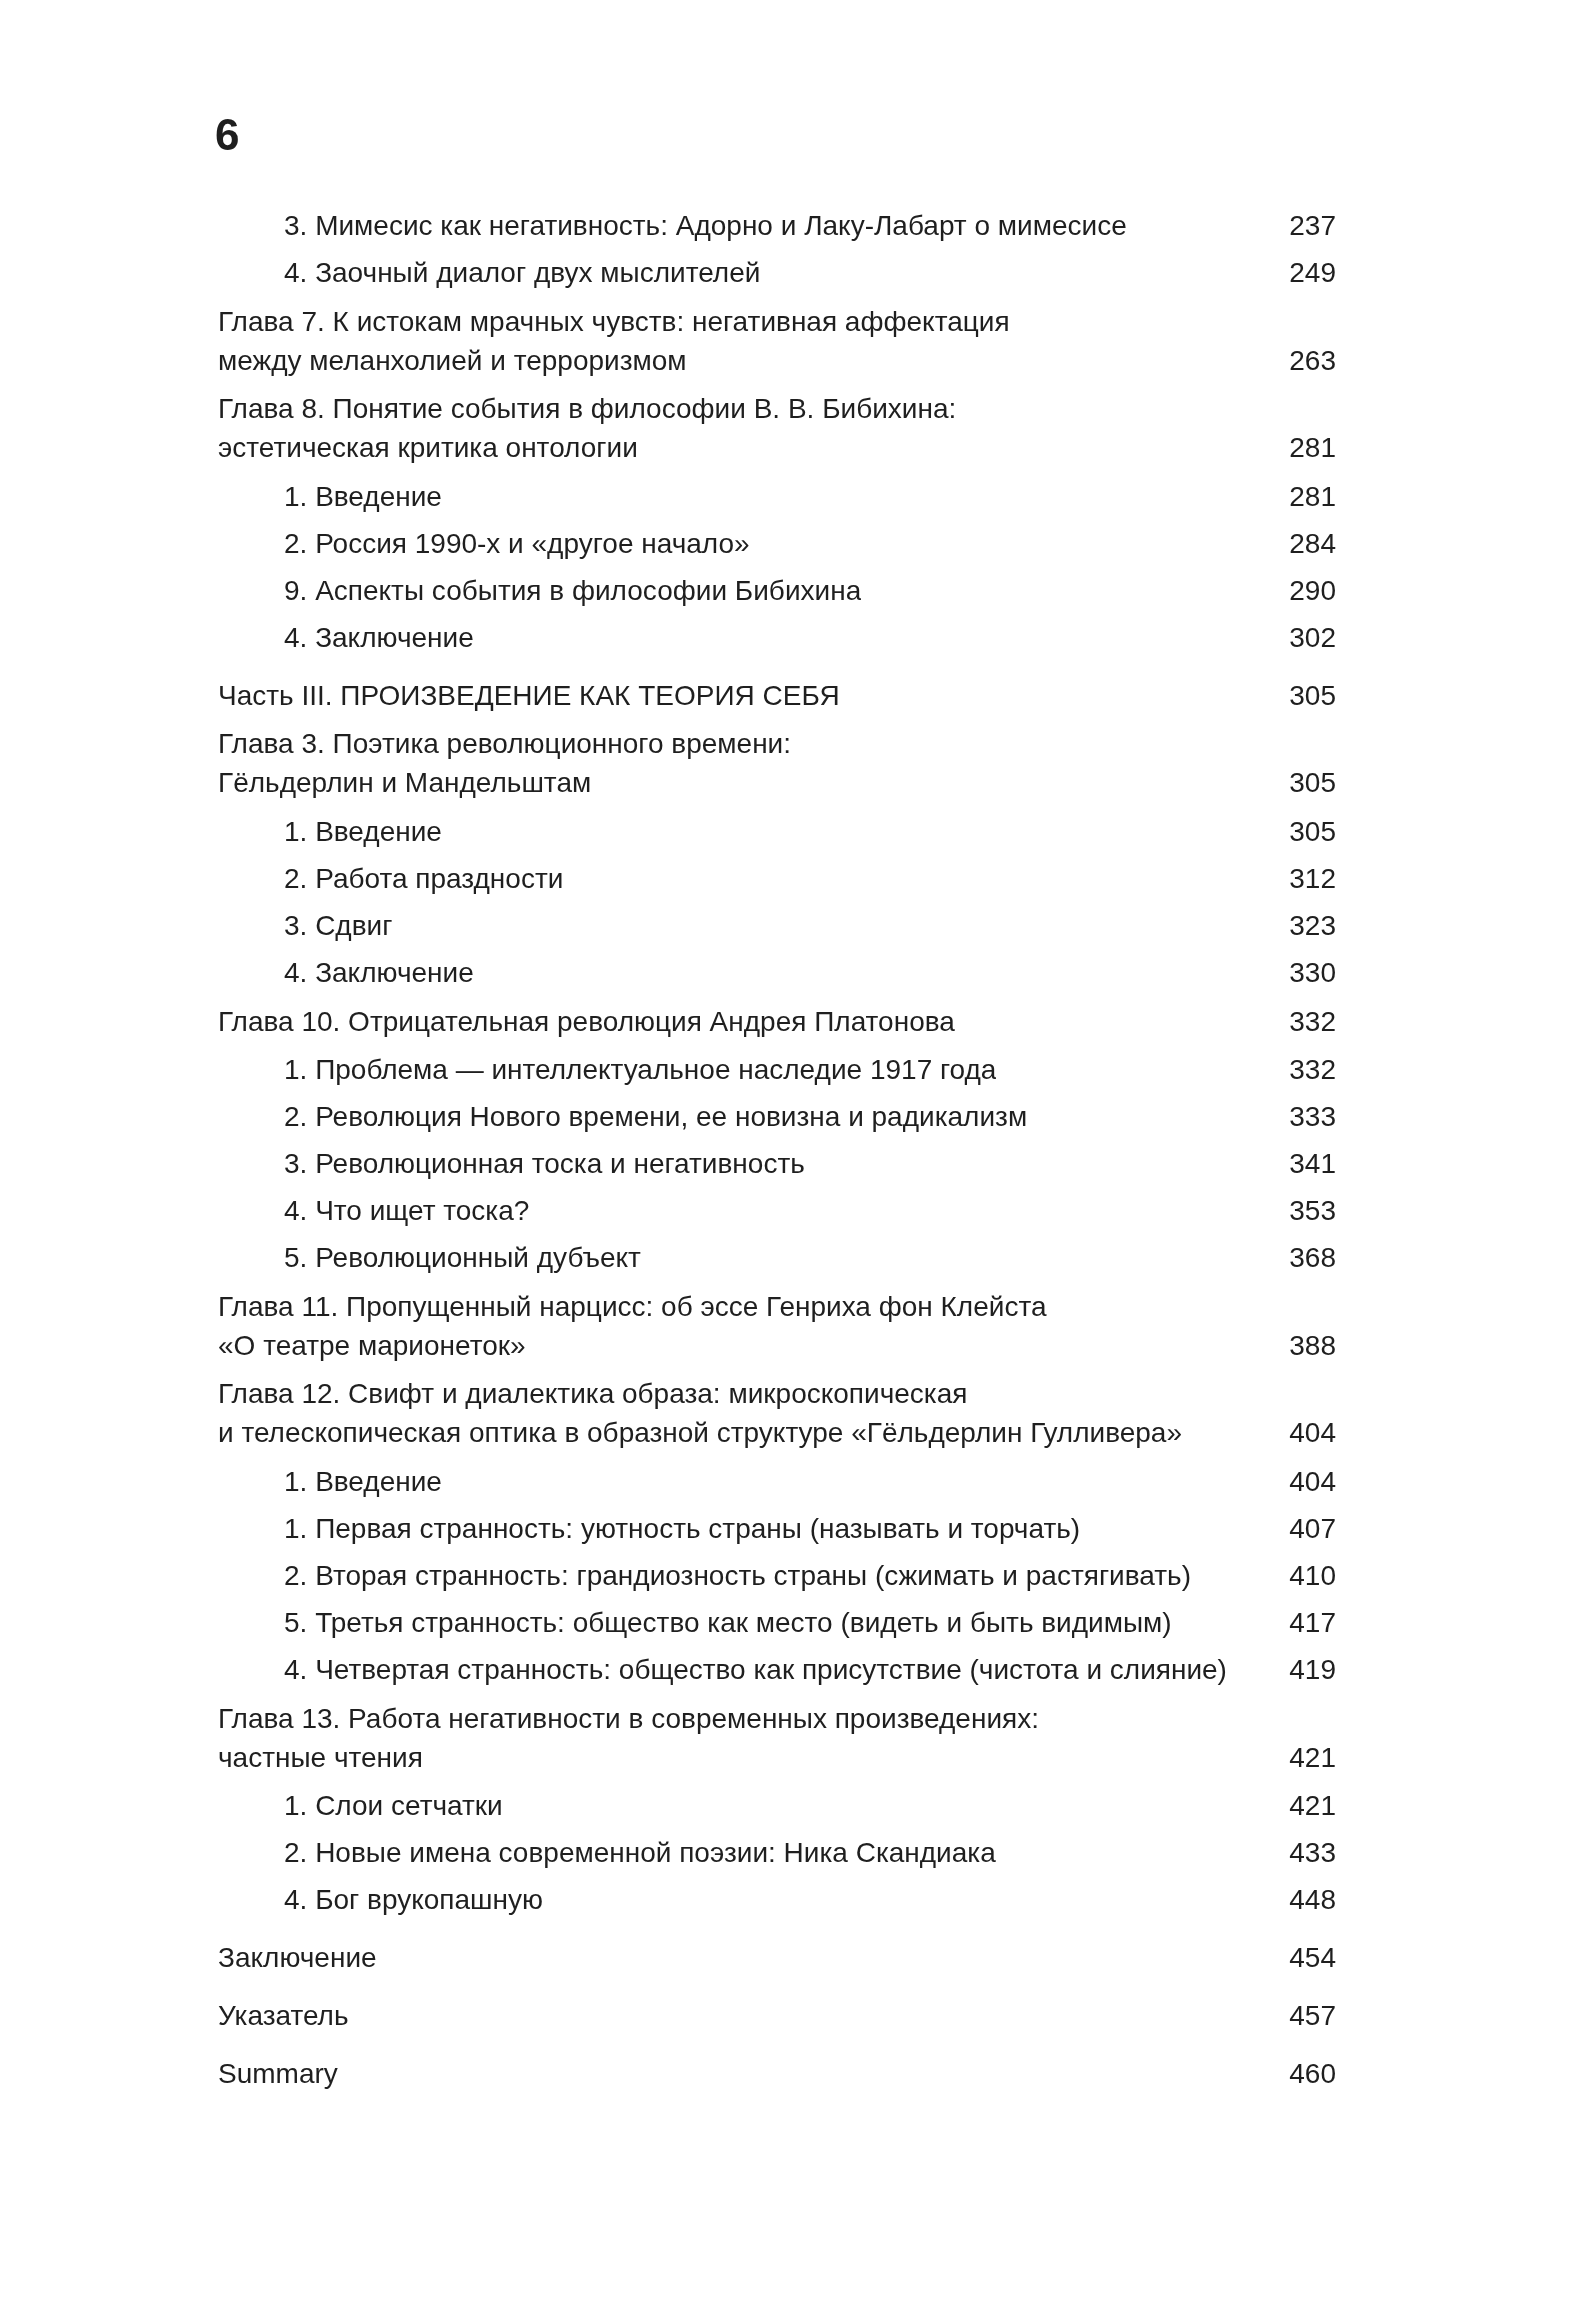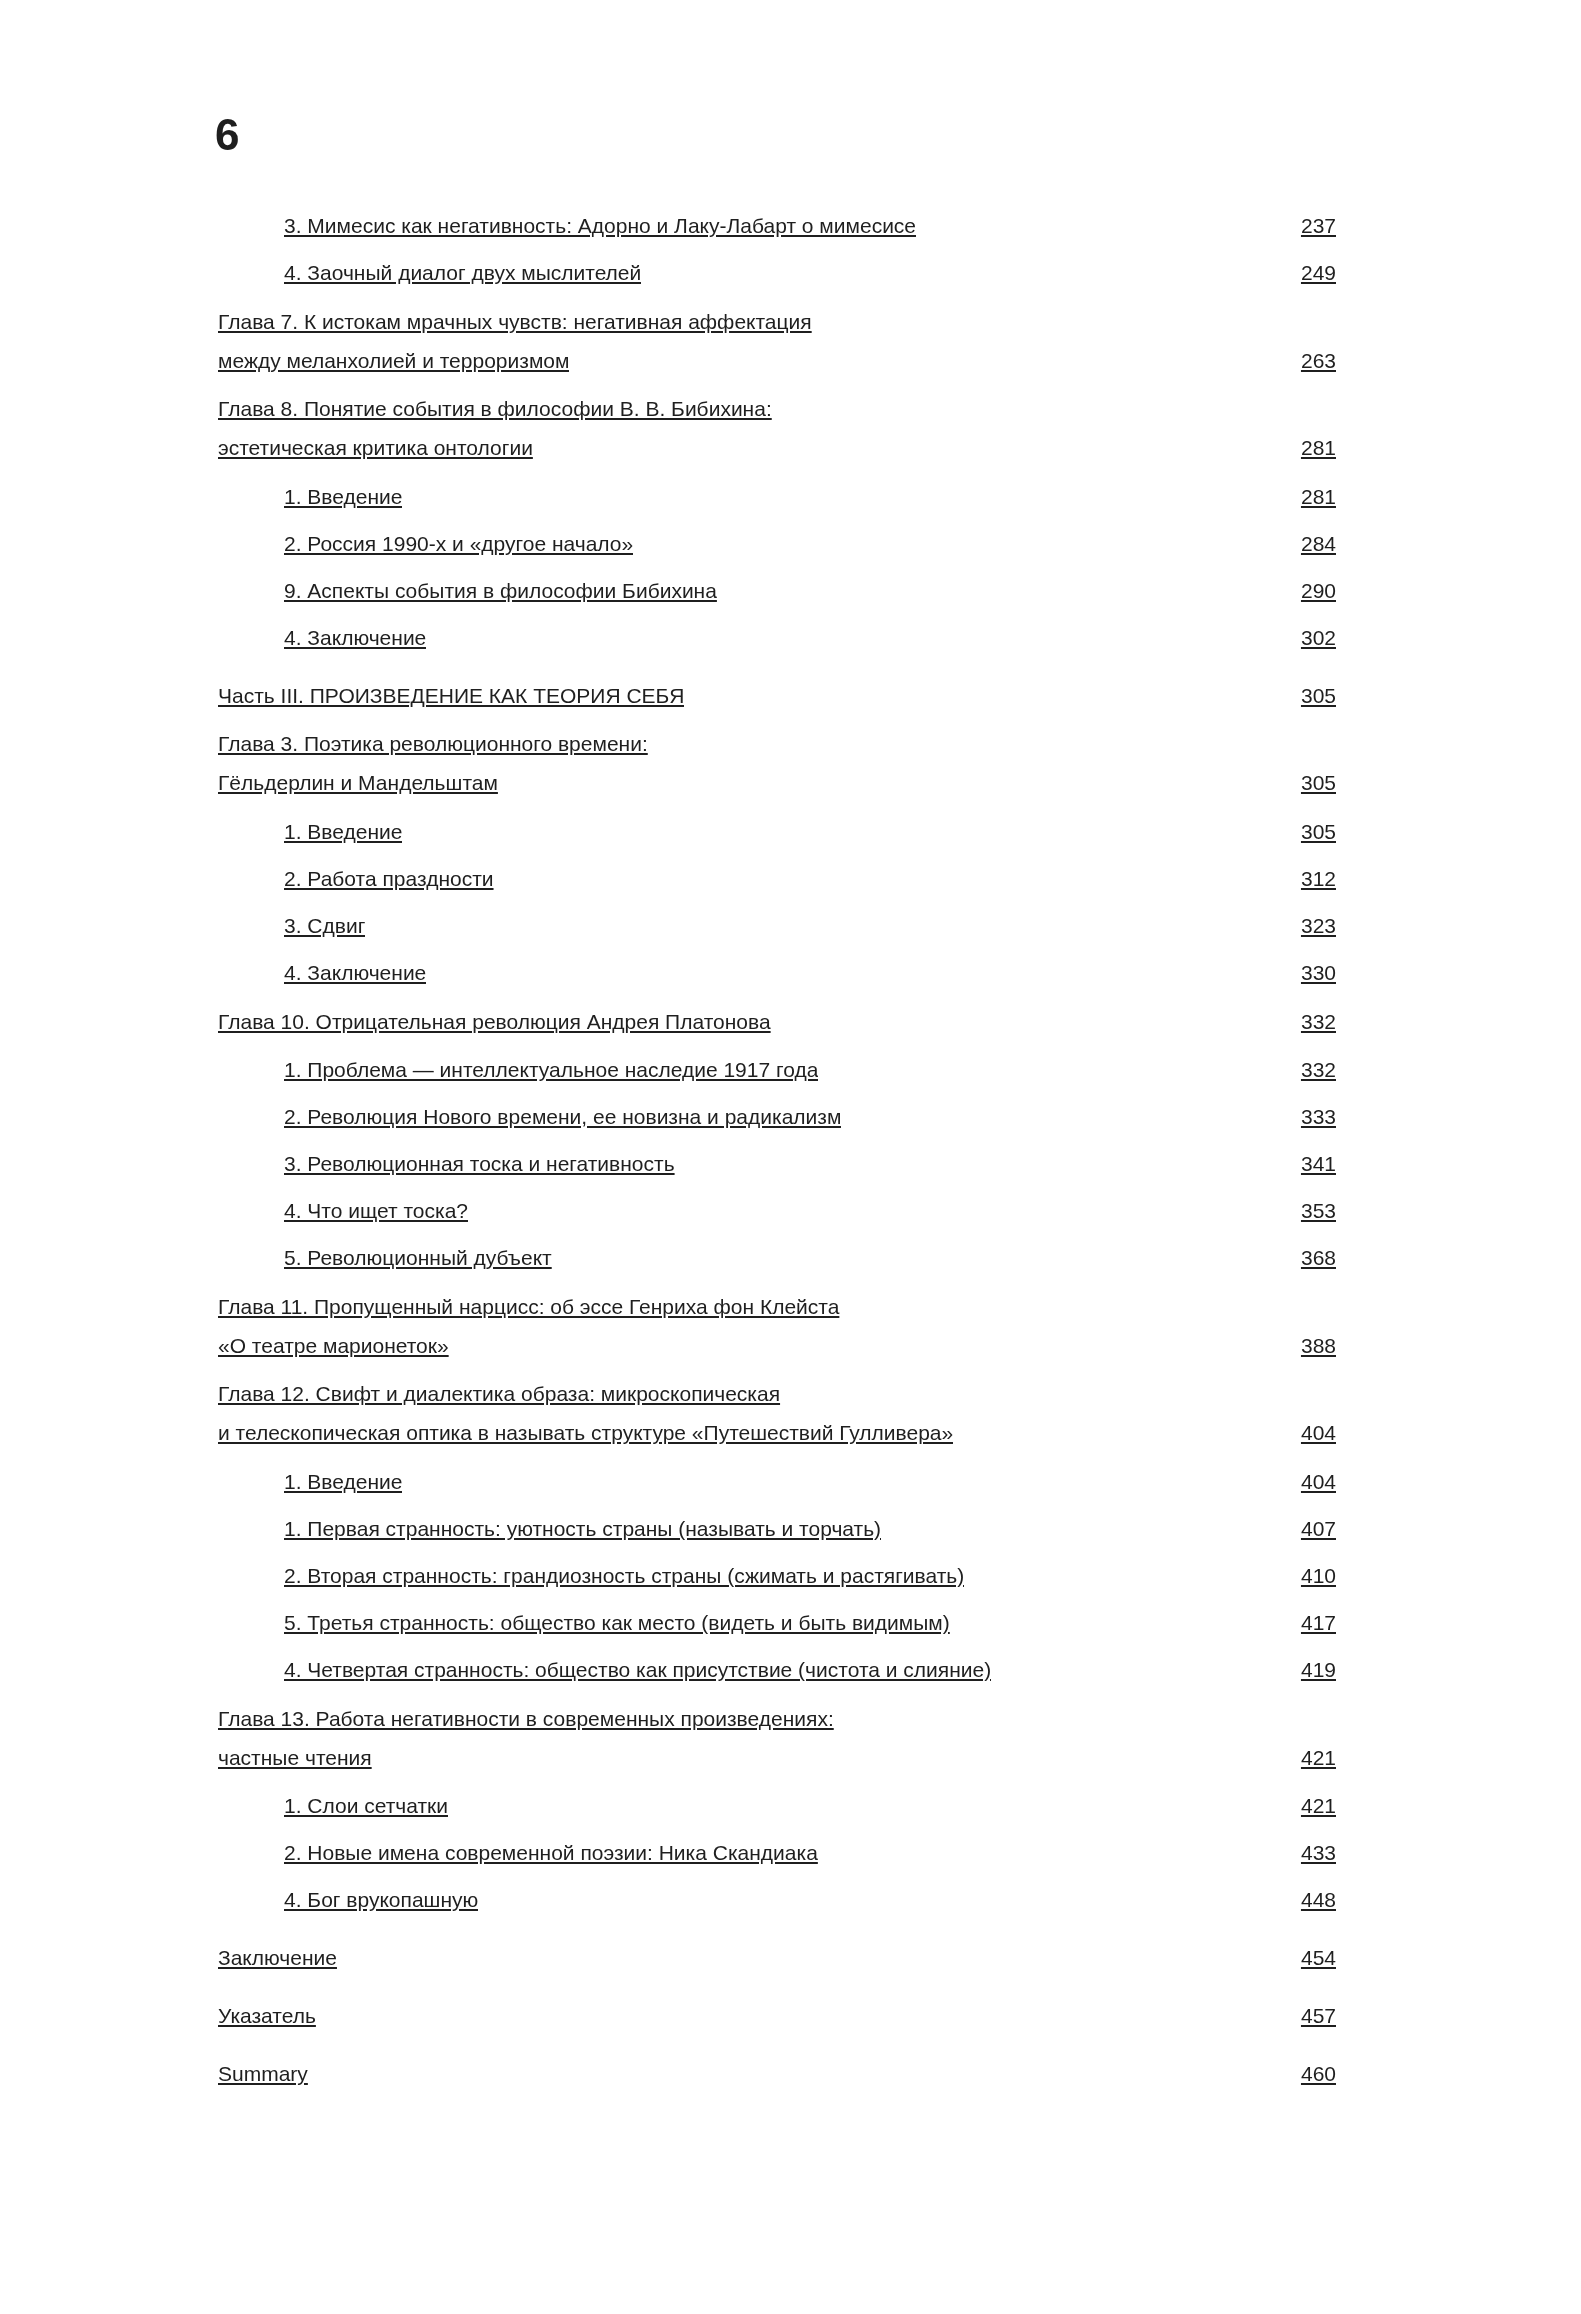--- a/index.html
+++ b/index.html
@@ -23,23 +23,22 @@
     font-size: 44px;
     font-weight: 600;
     line-height: 1;
     letter-spacing: 0;
   }
   .toc {
     position: absolute;
     left: 218px;
     top: 206px;
     width: 1118px;
-    font-size: 21px;
+    font-size: 28px;
     line-height: 39px;
-    text-decoration: underline;
   }
   .entry { margin-top: 9.6px; }
   .toc > .entry:first-child { margin-top: 0; }
   .e-sub + .e-sub { margin-top: 8px; }
   .e-part { margin-top: 19px; }
   .e-back { margin-top: 19px; }
 
   .e-sub .line { padding-left: 66px; }
 
   .line { white-space: nowrap; }
@@ -193,21 +192,21 @@
       <div class="entry e-chapter">
         <div class="line"><span class="txt">Глава 11. Пропущенный нарцисс: об эссе Генриха фон Клейста</span></div>
         <div class="line row">
           <span class="txt">«О театре марионеток»</span>
           <span class="num">388</span>
         </div>
       </div>
       <div class="entry e-chapter">
         <div class="line"><span class="txt">Глава 12. Свифт и диалектика образа: микроскопическая</span></div>
         <div class="line row">
-          <span class="txt">и телескопическая оптика в называть структуре «Путешествий Гулливера»</span>
+          <span class="txt">и телескопическая оптика в образной структуре «Гёльдерлин Гулливера»</span>
           <span class="num">404</span>
         </div>
       </div>
       <div class="entry e-sub">
         <div class="line row">
           <span class="txt">1. Введение</span>
           <span class="num">404</span>
         </div>
       </div>
       <div class="entry e-sub">

